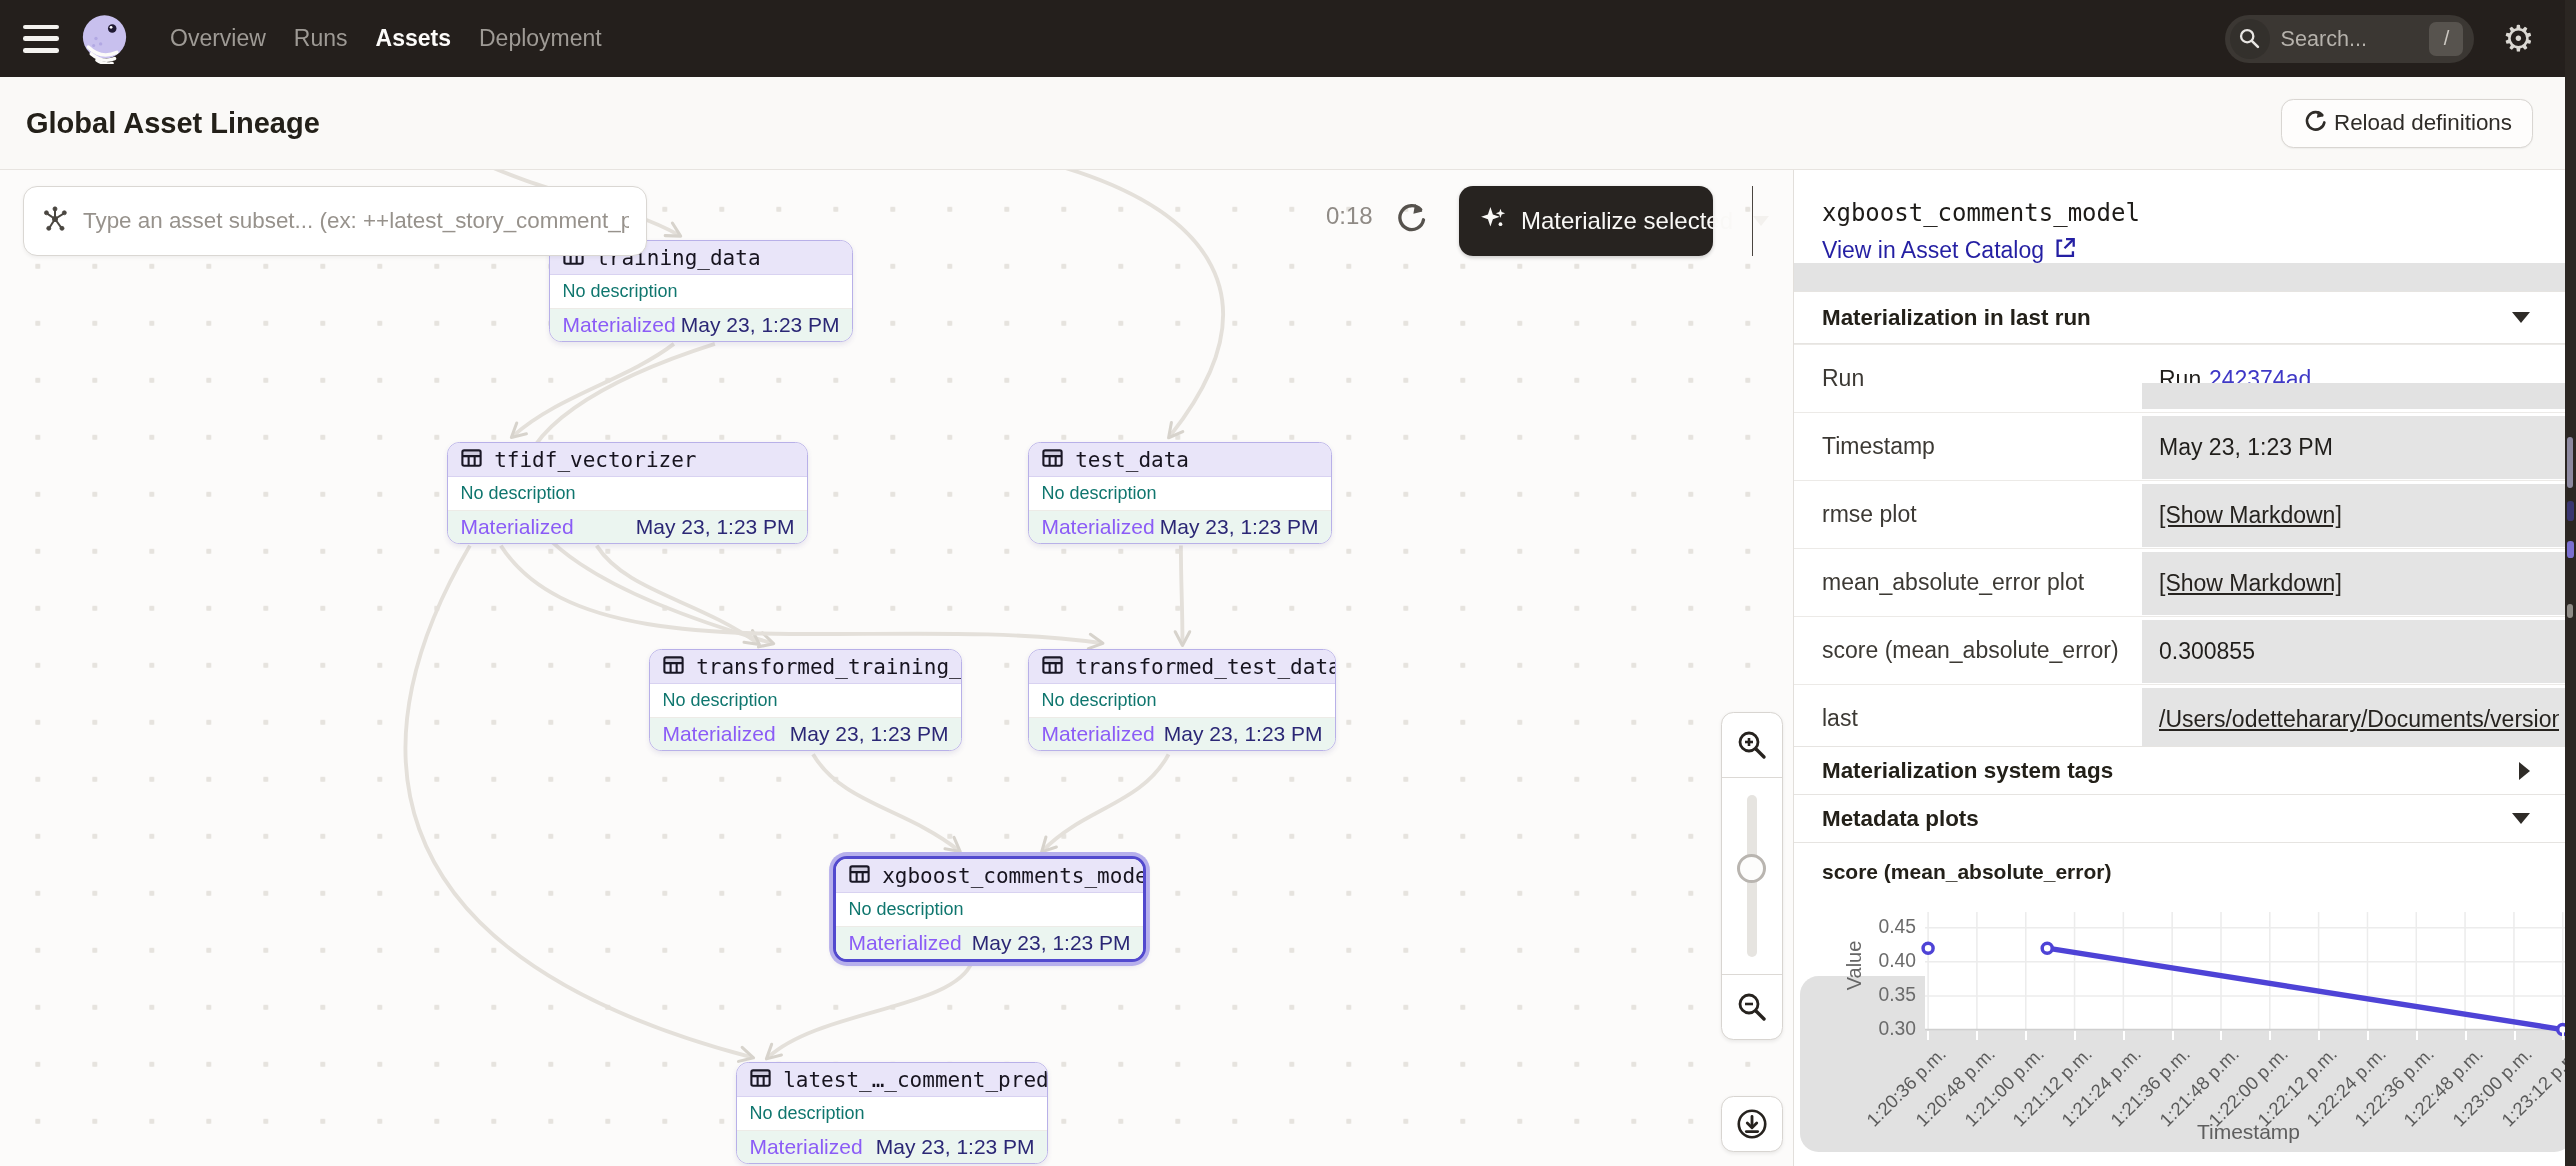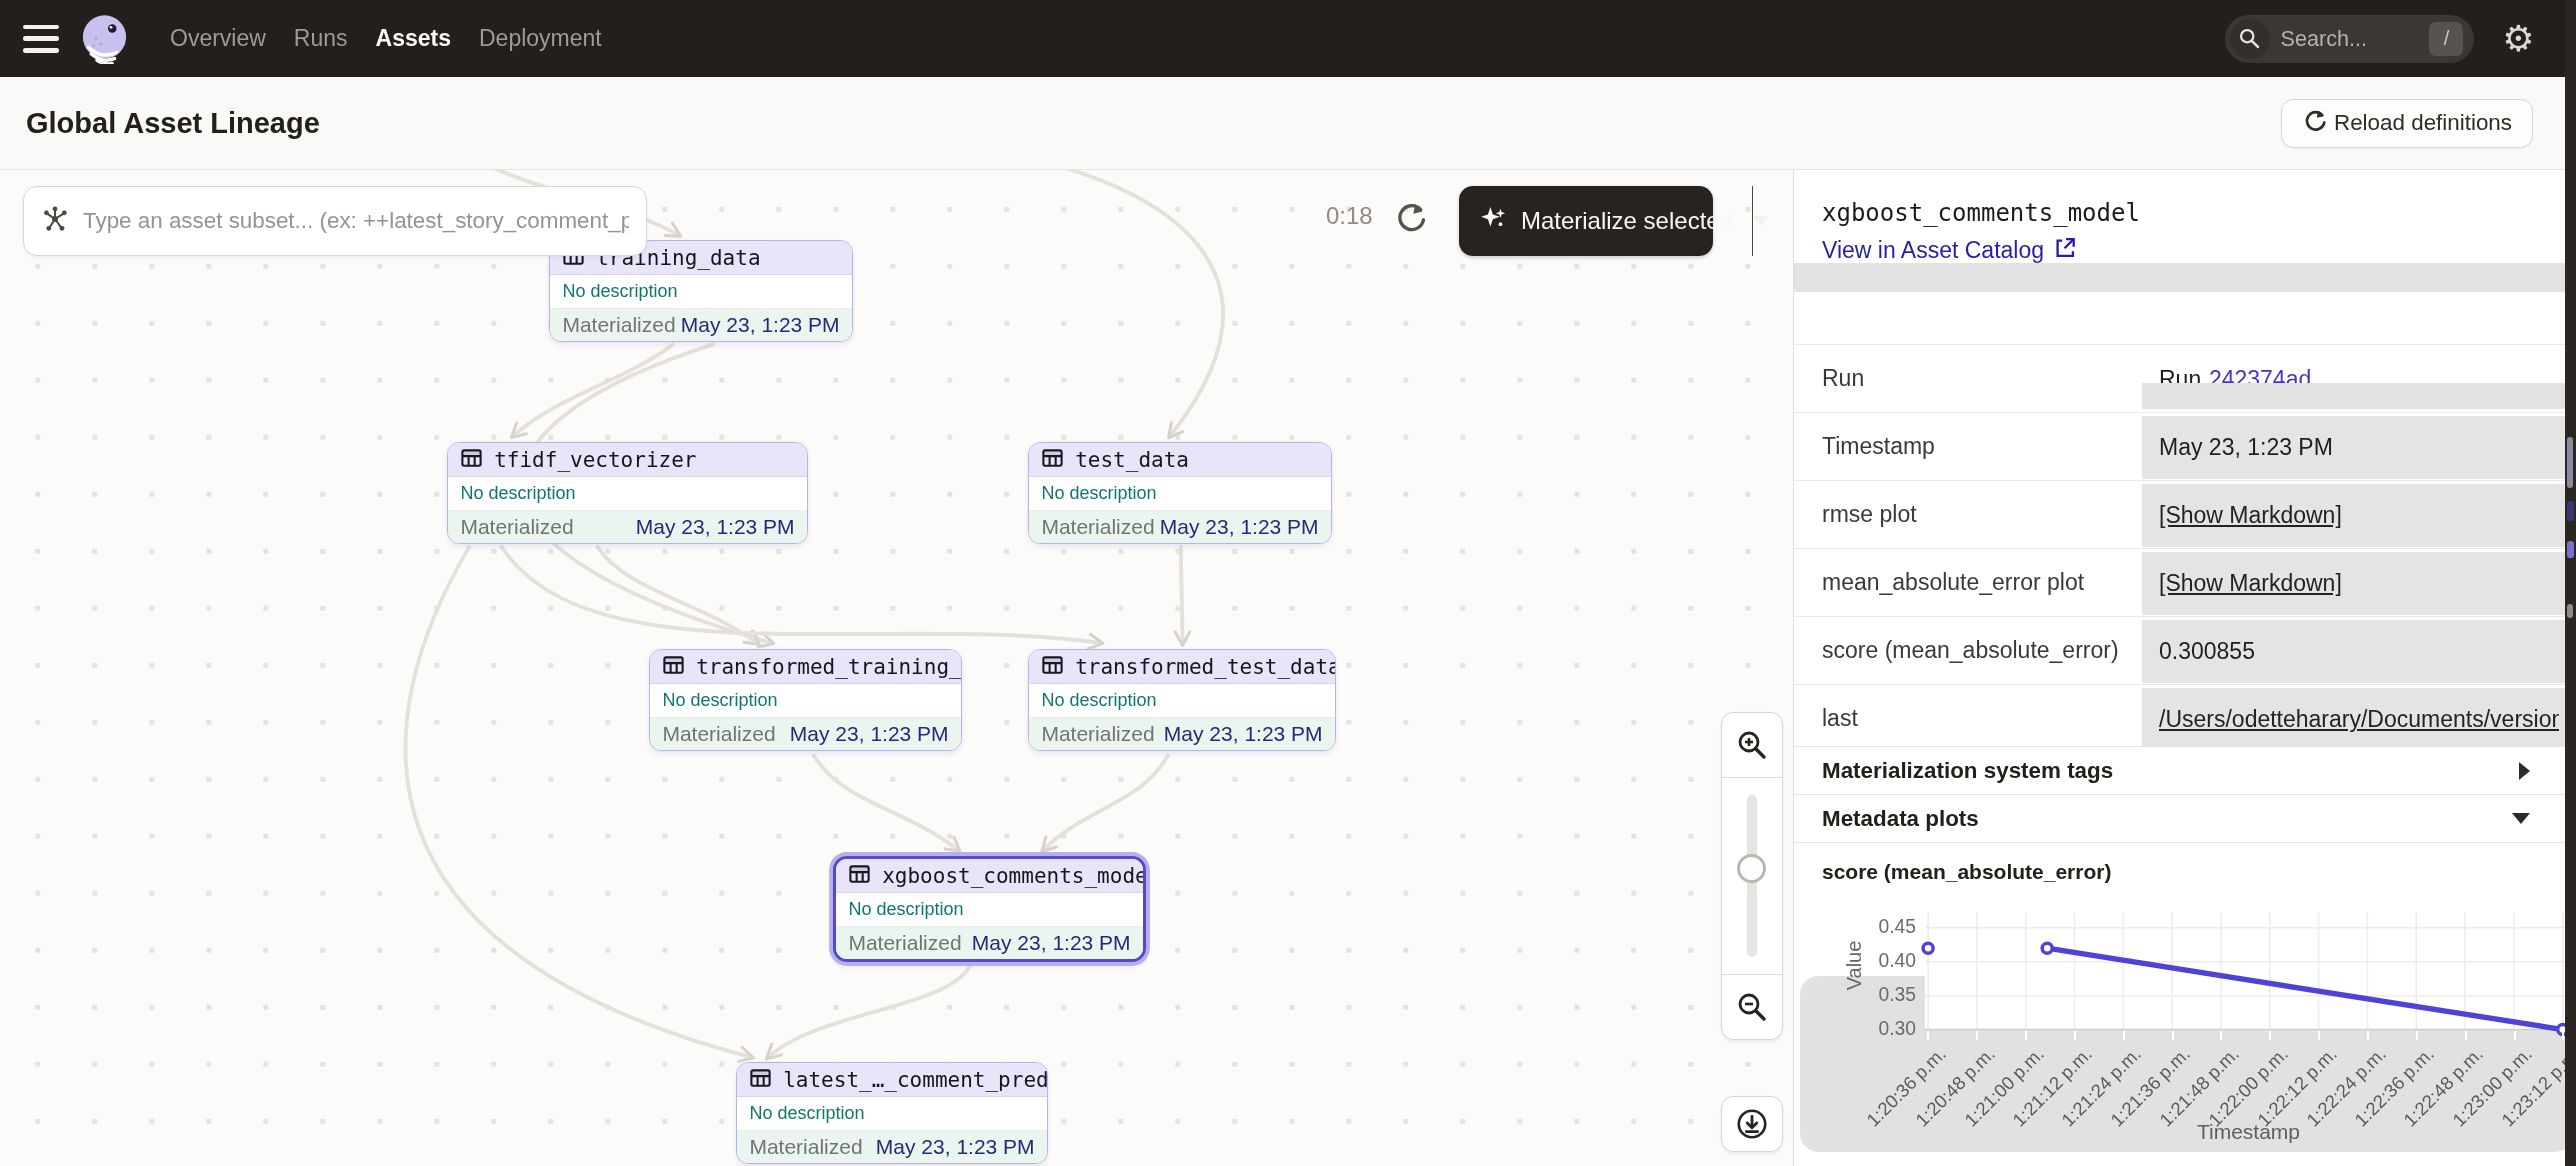--- a/index.html
+++ b/index.html
@@ -45,21 +45,21 @@
   .caret-down{width:0;height:0;border-left:8.5px solid transparent;border-right:8.5px solid transparent;border-top:10px solid #f3f1ee}
 
   
   .node{position:absolute;background:#fff;border:1.5px solid #b8b0e8;border-radius:12.4px;overflow:hidden;z-index:2;box-shadow:0 2.3px 5.4px rgba(70,60,140,.10);cursor:pointer}
   .node.selected{border:3.1px solid #5249ce;border-radius:14px;box-shadow:0 0 0 3.9px #b6afec,0 2.3px 6.2px rgba(60,50,130,.18)}
   .node-header{height:34px;background:#e9e5f9;border-bottom:1.5px solid #d8d2f1;display:flex;align-items:center;gap:10.8px;padding:0 12.4px}
   .node-name{font-family:"DejaVu Sans Mono","Liberation Mono",monospace;font-size:21px;color:#17141f;white-space:nowrap}
   .node-body{height:34px;display:flex;align-items:center;padding:0 12.4px;border-bottom:1.5px solid #edebe7}
   .node-desc{font-size:18px;color:#0f766e}
   .node-footer{height:32px;background:#ebf5f0;display:flex;align-items:center;justify-content:space-between;padding:0 12.4px}
-  .node-status{font-size:21px;color:#737373}
+  .node-status{font-size:21px;color:#8b5cf6}
   .node-ts{font-size:21px;color:#2b2775}
 
   
   .zoomctl{position:absolute;left:1721px;top:542px;width:62px;height:328px;background:#fff;border:1.5px solid #d8d5d1;border-radius:12.4px;z-index:6;display:flex;flex-direction:column;box-shadow:0 1.5px 3.9px rgba(0,0,0,.07)}
   .zbtn{height:65px;display:flex;align-items:center;justify-content:center;cursor:pointer}
   .zbtn.top{border-bottom:1.5px solid #dcd9d5}
   .zbtn.bot{border-top:1.5px solid #dcd9d5}
   .zslider{flex:1;position:relative}
   .ztrack{position:absolute;left:50%;top:17px;bottom:17px;width:10.8px;margin-left:-5.4px;background:#e6e4e0;border-radius:5.4px}
   .zthumb{position:absolute;left:50%;margin-left:-14.7px;top:76px;width:29px;height:29px;border-radius:50%;background:#fdfdfc;border:3.9px solid #b9b5b0;cursor:grab}
@@ -400,20 +400,24 @@
         <span>
           <svg width="23" height="23" viewBox="0 0 30 30">
               <path d="M12 6 H6 V26 H26 V20" fill="none" stroke="#241fa3" stroke-width="3"></path>
               <path d="M17 4 H27 V14" fill="none" stroke="#241fa3" stroke-width="3"></path>
               <line x1="27" y1="4" x2="15" y2="16" stroke="#241fa3" stroke-width="3"></line>
             </svg>
         </span>
       </a>
       <div class="gray-band"></div>
 
+      <div class="sec-head sec-lastrun">
+        <span>Materialization in last run</span>
+        <span class="chev tri-down"></span>
+      </div>
 
       <div class="meta-rows" id="meta-rows">
           <div class="prow run">
             <div class="lab">Run</div>
             <div class="val">
               <span>Run</span>
               <a class="run-link">242374ad</a>
             </div>
           </div>
           <div class="prow">

